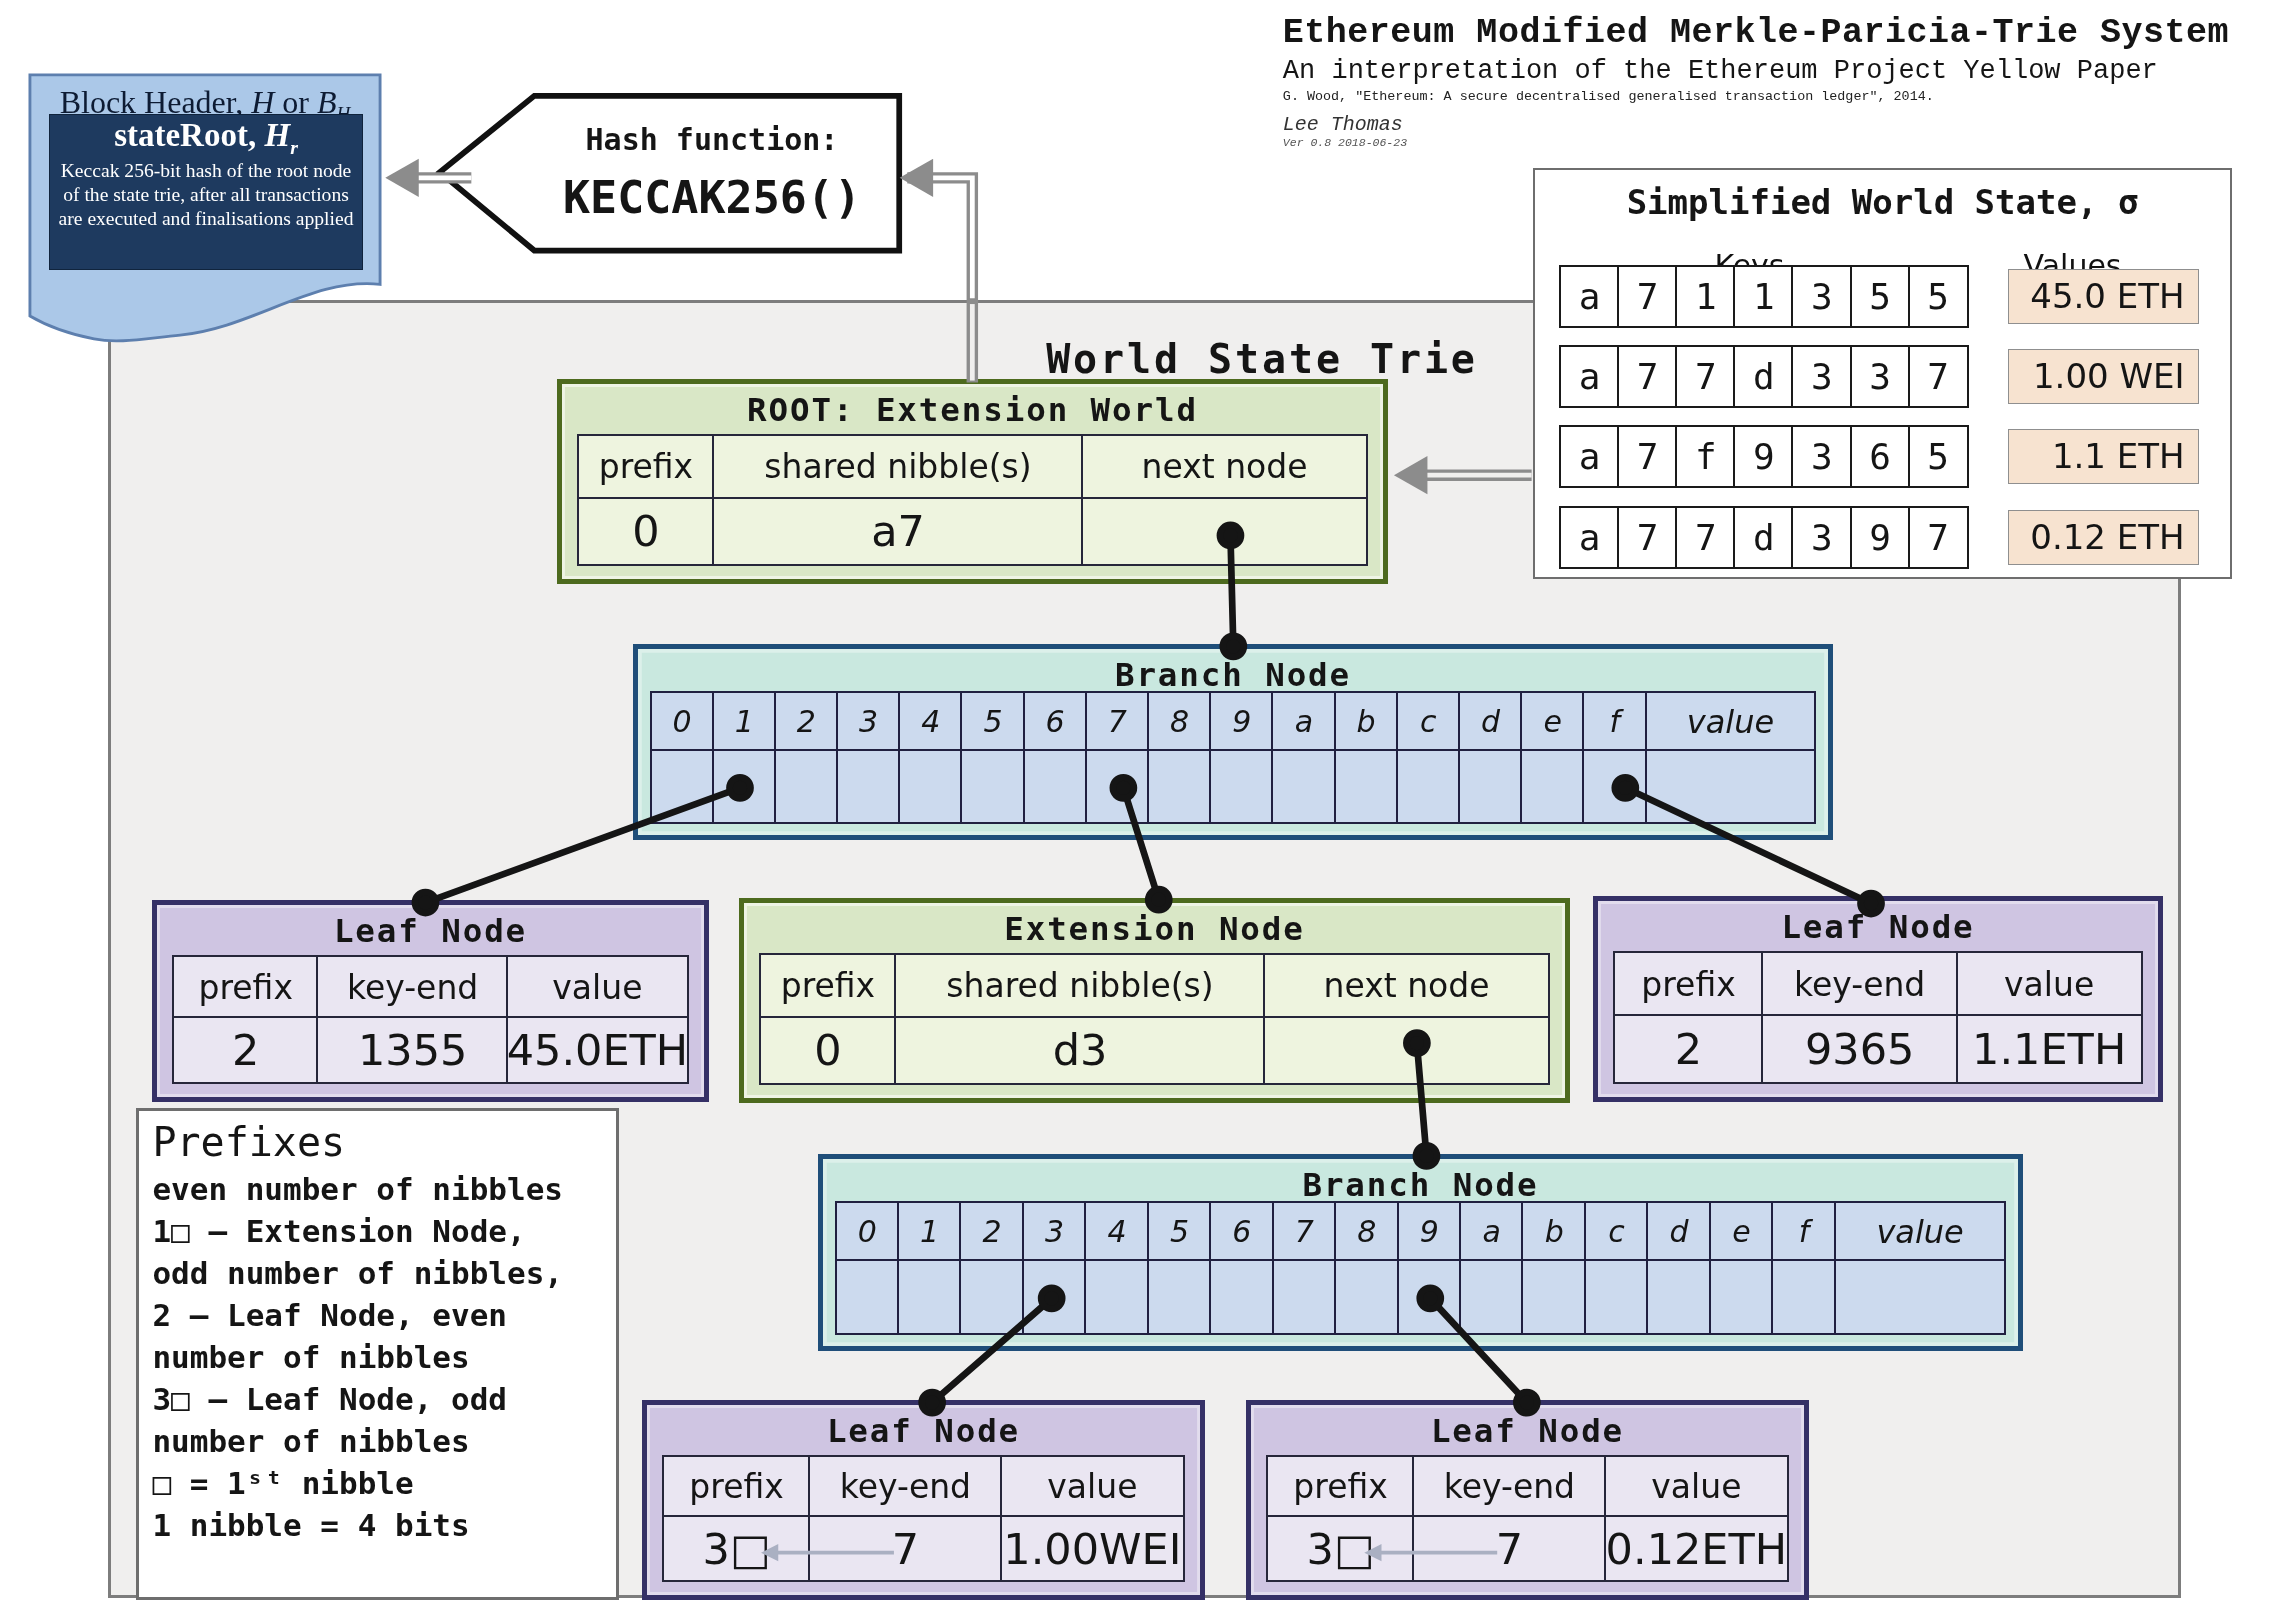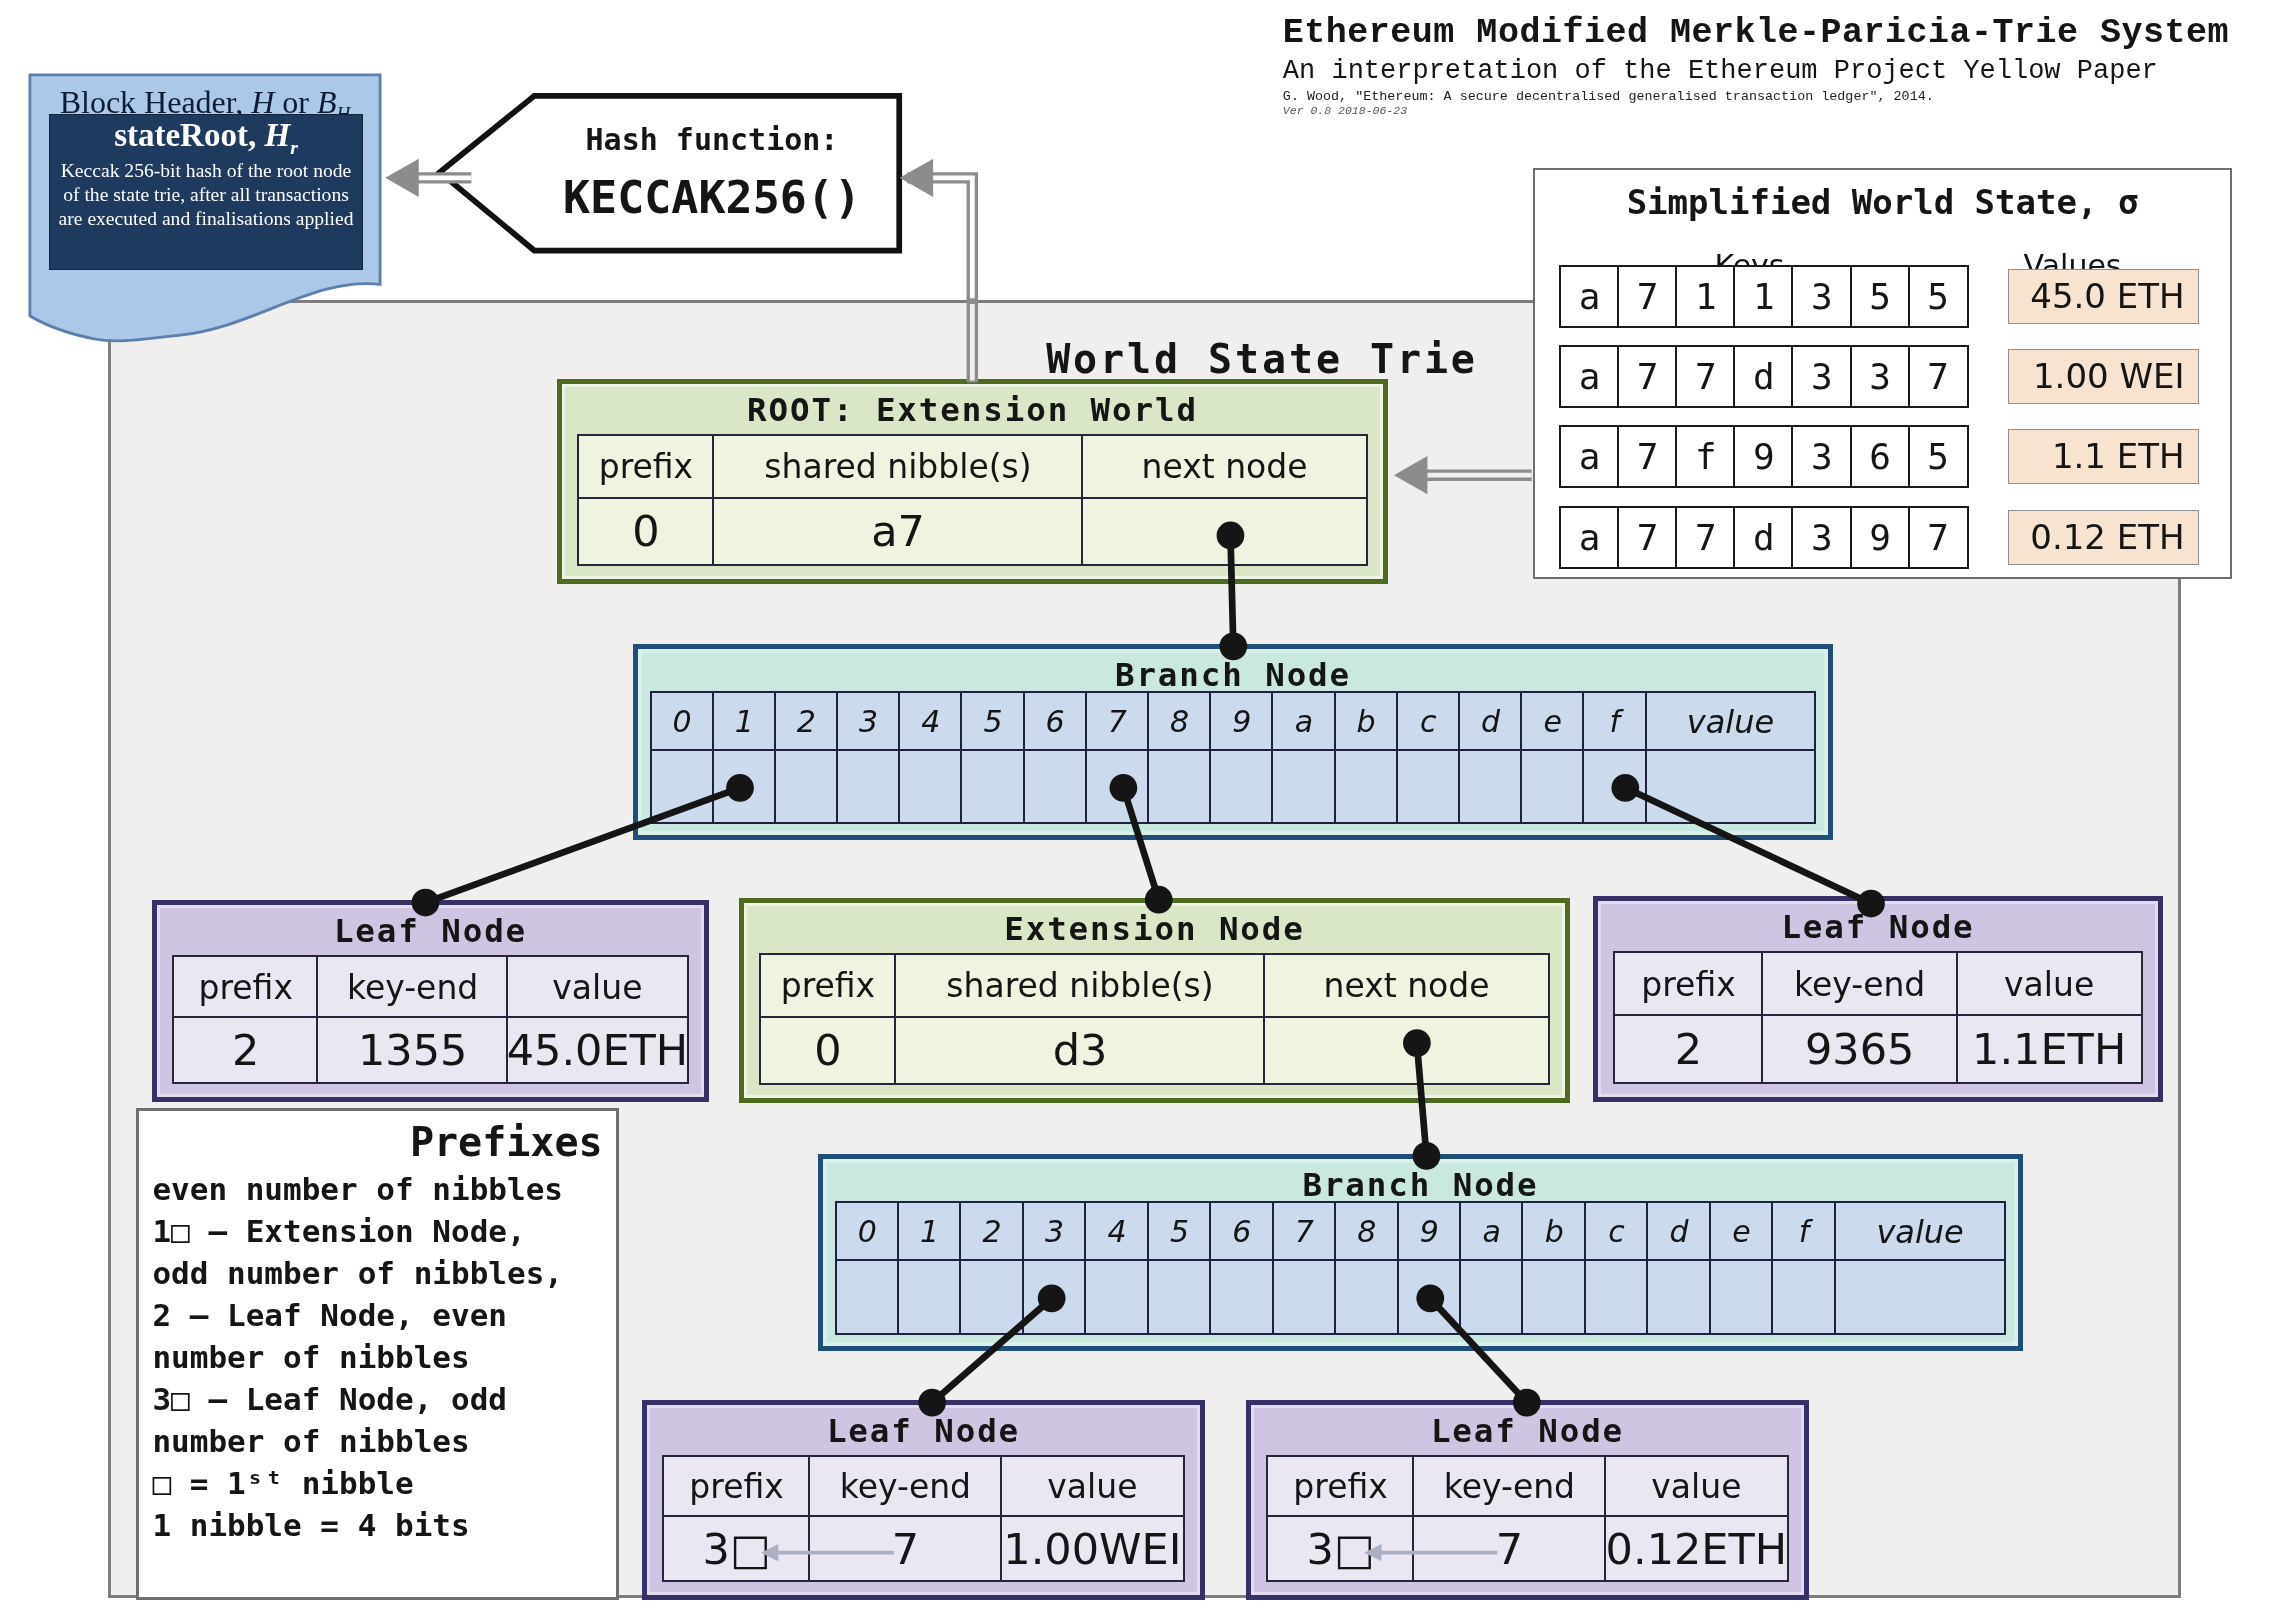--- a/index.html
+++ b/index.html
@@ -80,37 +80,38 @@
   .brow.head{height:61px}
   .brow.vals{flex:1}
   .bcell{flex:1;border:2.9px solid #202040;margin-left:-2.9px;background:var(--branch_cell_bg);
     display:flex;align-items:center;justify-content:center;font-style:italic;font-size:30px;min-width:0}
   .bcell:first-child{margin-left:0}
   .brow.vals .bcell{margin-top:-2.9px}
   .bcell.bval{flex:2.75;font-size:32px}
 
   
   .prefixes{position:absolute;left:136px;top:1108px;width:483px;height:492px;background:#fff;border:3.8px solid #6e6e6e;padding:7.6px 13.4px}
-  .pf-title{text-align:right;font-family:"DejaVu Sans Mono",monospace;font-weight:bold;font-size:40px;margin-bottom:3.8px}
+  .pf-title{text-align:left;font-family:"DejaVu Sans Mono",monospace;font-weight:normal;font-size:40px;margin-bottom:3.8px}
   .pf-line{font-family:"DejaVu Sans Mono",monospace;font-weight:bold;font-size:31px;line-height:42px;white-space:nowrap}
 
   .overlay{position:absolute;left:0;top:0;width:2285px;height:1612px;pointer-events:none}
 </style>
 </head>
 <body>
 
 <div class="stage">
 
   <div class="trie-box"></div>
   <div class="trie-title mono">World State Trie</div>
 
   <div class="title-block">
     <div class="tb-title">Ethereum Modified Merkle-Paricia-Trie System</div>
     <div class="tb-sub">An interpretation of the Ethereum Project Yellow Paper</div>
     <div class="tb-cite">G. Wood, "Ethereum: A secure decentralised generalised transaction ledger", 2014.</div>
+    <div class="tb-author">Lee Thomas</div>
     <div class="tb-ver">Ver 0.8 2018-06-23</div>
   </div>
 
   <div class="block-header">
     <svg class="bh-shape" viewBox="0 0 372 300">
       <path d="M3,3 H369 V222 C300,214 235,268 160,275 C120,279 95,284 70,279 C45,274 20,265 3,255 Z" style="fill:var(--block_header_bg)" stroke="#5d7fae" stroke-width="3"></path>
     </svg>
     <div class="bh-title">
       <span>Block Header,</span>
       <i>H</i>

